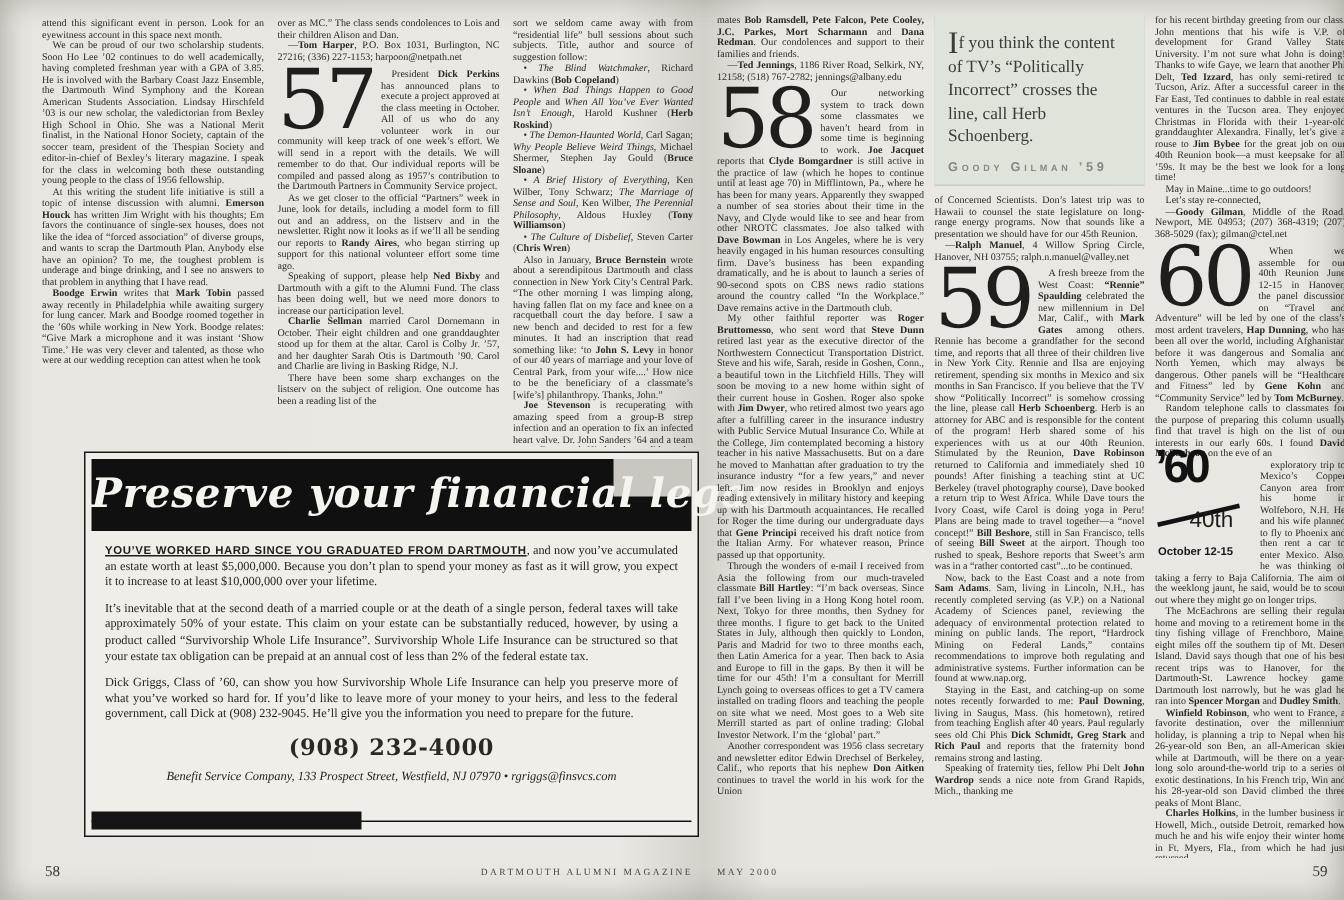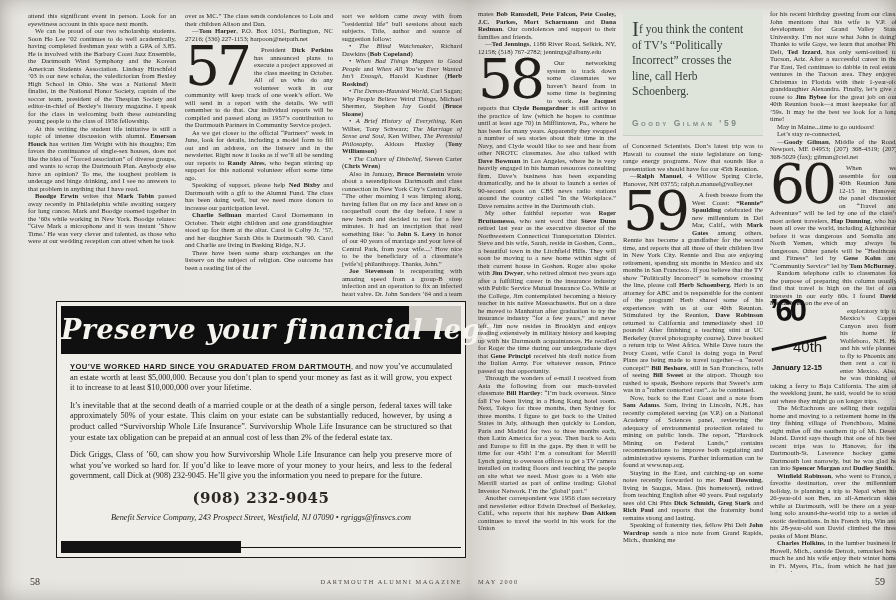--- a/index.html
+++ b/index.html
@@ -27,21 +27,21 @@
   }
   .section { margin-top:4px; }
   
   .quote-box {
     background:#dfe4da; padding:12px 9px 8px 9px; margin-bottom:7px;
     text-align:left; box-shadow:0 0 0 1px rgba(150,155,140,.35);
   }
   .quote-text { font-size:11.5px; line-height:15.5px; color:#343f37; font-family:"Liberation Serif", serif; }
   .quote-initial { font-size:21px; line-height:0; vertical-align:-3px; }
   .quote-attr {
-    margin-top:20px; font-family:"Liberation Sans", sans-serif; font-variant:small-caps;
+    margin-top:8px; font-family:"Liberation Sans", sans-serif; font-variant:small-caps;
     font-size:8.5px; letter-spacing:2.5px; color:#7f8b81; font-weight:bold;
   }
   
   .badge { float:left; width:64px; height:70px; margin:2px 6px 1px 0; position:relative; font-family:"Liberation Sans", sans-serif; }
   .badge-year { position:absolute; left:0; top:-2px; font-size:31px; font-weight:900; letter-spacing:-3px; color:#121212; }
   .badge-slash { position:absolute; left:1px; top:33px; width:56px; height:2.5px; background:#121212; transform:rotate(-13deg); }
   .badge-anniv { position:absolute; left:23px; top:34px; font-size:15px; font-weight:normal; color:#1c1c1c; }
   .badge-dates { position:absolute; left:2px; top:55px; font-size:7.5px; font-weight:bold; color:#161616; }
   
   .ad {
@@ -119,22 +119,22 @@
   <div class="ad">
     <div class="ad-banner">
       <div class="ad-gray-corner"></div>
       <div class="ad-headline">Preserve your financial legacy</div>
     </div>
     <div class="ad-body">
       <p><span class="ad-lead">You’ve worked hard since you graduated from Dartmouth</span><span>, and now you’ve accumulated an estate worth at least $5,000,000. Because you don’t plan to spend your money as fast as it will grow, you expect it to increase to at least $10,000,000 over your lifetime.</span></p>
       <p>It’s inevitable that at the second death of a married couple or at the death of a single person, federal taxes will take approximately 50% of your estate. This claim on your estate can be substantially reduced, however, by using a product called “Survivorship Whole Life Insurance”. Survivorship Whole Life Insurance can be structured so that your estate tax obligation can be prepaid at an annual cost of less than 2% of the federal estate tax.</p>
       <p>Dick Griggs, Class of ’60, can show you how Survivorship Whole Life Insurance can help you preserve more of what you’ve worked so hard for. If you’d like to leave more of your money to your heirs, and less to the federal government, call Dick at (908) 232-9045. He’ll give you the information you need to prepare for the future.</p>
     </div>
-    <div class="ad-phone">(908) 232-9045</div>
-    <div class="ad-contact">Benefit Service Company, 243 Prospect Street, Westfield, NJ 07090 •  rgriggs@finsvcs.com</div>
+    <div class="ad-phone">(908) 232-4000</div>
+    <div class="ad-contact">Benefit Service Company, 133 Prospect Street, Westfield, NJ 07970 •  rgriggs@finsvcs.com</div>
     <div class="ad-rule"></div>
     <div class="ad-bar"></div>
   </div>
 
   <div class="cols pr-cols">
     <div class="col c4">
       <div class="plist">
           <p>mates <b>Bob Ramsdell, Pete Falcon, Pete Cooley, J.C. Parkes, Mort Scharmann</b> and <b>Dana Redman</b>. Our condolences and support to their families and friends.</p>
           <p>—<b>Ted Jennings</b>, 1186 River Road, Selkirk, NY, 12158; (518) 767-2782; jennings@albany.edu</p>
         </div>
@@ -177,21 +177,21 @@
       <div class="section">
         <span class="dropcap">60</span>
         <div>
             <p>When we assemble for our 40th Reunion June 12-15 in Hanover, the panel discussion on “Travel and Adventure” will be led by one of the class’s most ardent travelers, <b>Hap Dunning</b>, who has been all over the world, including Afghanistan before it was dangerous and Somalia and North Yemen, which may always be dangerous. Other panels will be “Healthcare and Fitness” led by <b>Gene Kohn</b> and “Community Service” led by <b>Tom McBurney</b>.</p>
             <p>Random telephone calls to classmates for the purpose of preparing this column usually find that travel is high on the list of our interests in our early 60s. I found <b>David McEachron</b> on the eve of an</p>
           </div>
         <div class="badge">
           <div class="badge-year">’60</div>
           <div class="badge-slash"></div>
           <div class="badge-anniv">40th</div>
-          <div class="badge-dates">January 12-15</div>
+          <div class="badge-dates">October 12-15</div>
         </div>
         <div>
             <p>exploratory trip to Mexico’s Copper Canyon area from his home in Wolfeboro, N.H. He and his wife planned to fly to Phoenix and then rent a car to enter Mexico. Also, he was thinking of taking a ferry to Baja California. The aim of the weeklong jaunt, he said, would be to scout out where they might go on longer trips.</p>
             <p>The McEachrons are selling their regular home and moving to a retirement home in the tiny fishing village of Frenchboro, Maine, eight miles off the southern tip of Mt. Desert Island. David says though that one of his best recent trips was to Hanover, for the Dartmouth-St. Lawrence hockey game. Dartmouth lost narrowly, but he was glad he ran into <b>Spencer Morgan</b> and <b>Dudley Smith</b>.</p>
             <p><b>Winfield Robinson</b>, who went to France, a favorite destination, over the millennium holiday, is planning a trip to Nepal when his 26-year-old son Ben, an all-American skier while at Dartmouth, will be there on a year-long solo around-the-world trip to a series of exotic destinations. In his French trip, Win and his 28-year-old son David climbed the three peaks of Mont Blanc.</p>
             <p><b>Charles Holkins</b>, in the lumber business in Howell, Mich., outside Detroit, remarked how much he and his wife enjoy their winter home in Ft. Myers, Fla., from which he had just returned.</p>
             <p><b>John Bundy</b>, a resident of Barrington,</p>
           </div>
       </div>
     </div>

